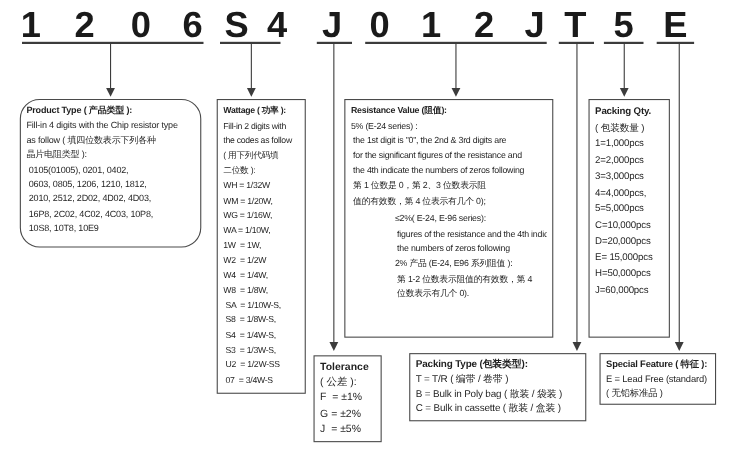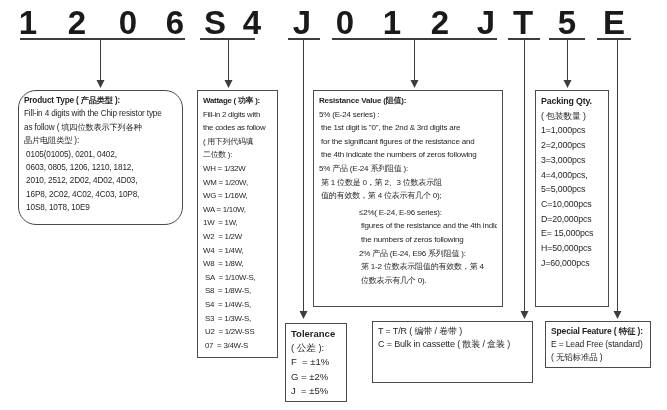--- a/index.html
+++ b/index.html
@@ -123,21 +123,20 @@
       </div>
   </div>
 
   <div class="box" id="b-resist" style="left:313px;top:90px;width:190px;height:217px">
     <div class="box-title">Resistance Value (阻值):</div>
     <div class="lines">
         <div>5% (E-24 series) :</div>
         <div> the 1st digit is "0", the 2nd &amp; 3rd digits are</div>
         <div> for the significant figures of the resistance and</div>
         <div> the 4th indicate the numbers of zeros following</div>
-        <div>5% 产品 (E-24 系列阻值 ):</div>
         <div> 第 1 位数是 0，第 2、3 位数表示阻</div>
         <div> 值的有效数，第 4 位表示有几个 0);</div>
       </div>
     <div class="lines sec2">
         <div>≤2%( E-24, E-96 series):</div>
         <div> figures of the resistance and the 4th indicate</div>
         <div> the numbers of zeros following</div>
         <div>2% 产品 (E-24, E96 系列阻值 ):</div>
         <div> 第 1-2 位数表示阻值的有效数，第 4</div>
         <div> 位数表示有几个 0).</div>
@@ -165,22 +164,24 @@
     <div class="box-title">Tolerance</div>
     <div class="lines">
         <div>( 公差 ):</div>
         <div>F  = ±1%</div>
         <div>G = ±2%</div>
         <div>J  = ±5%</div>
       </div>
   </div>
 
   <div class="box" id="b-ptype" style="left:372px;top:321px;width:161px;height:62px">
+    <div class="box-title">Packing Type (包装类型):</div>
     <div class="lines">
         <div>T = T/R ( 编带 / 卷带 )</div>
+        <div>B = Bulk in Poly bag ( 散装 / 袋装 )</div>
         <div>C = Bulk in cassette ( 散装 / 盒装 )</div>
       </div>
   </div>
 
   <div class="box" id="b-special" style="left:545px;top:321px;width:106px;height:47px">
     <div class="box-title">Special Feature ( 特征 ):</div>
     <div class="lines">
         <div>E = Lead Free (standard)</div>
         <div>( 无铅标准品 )</div>
       </div>

